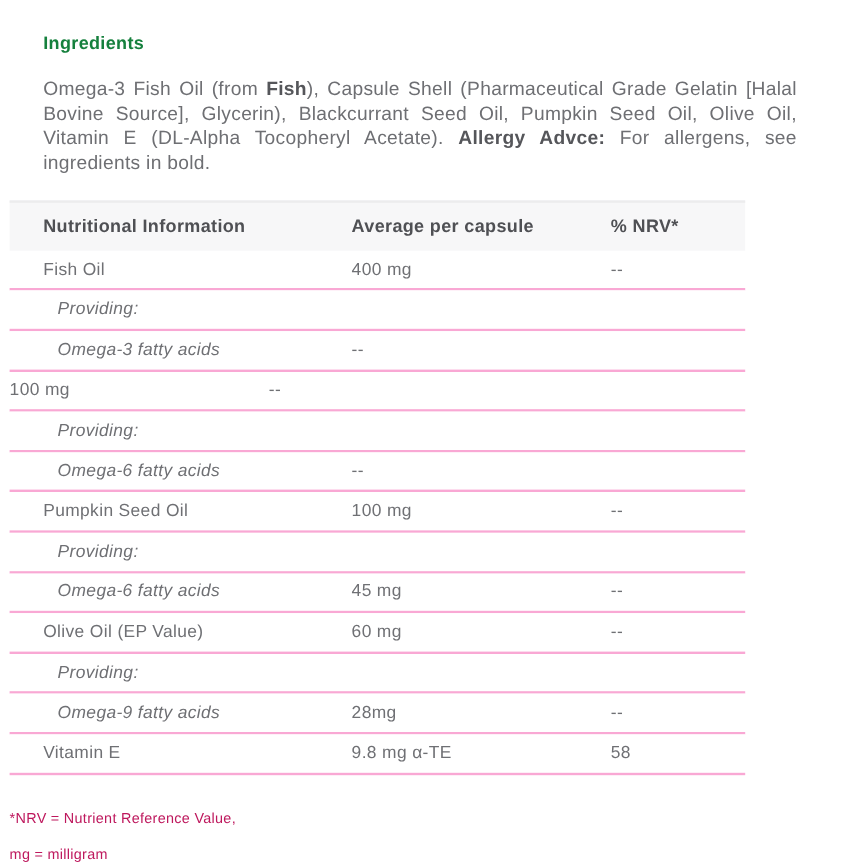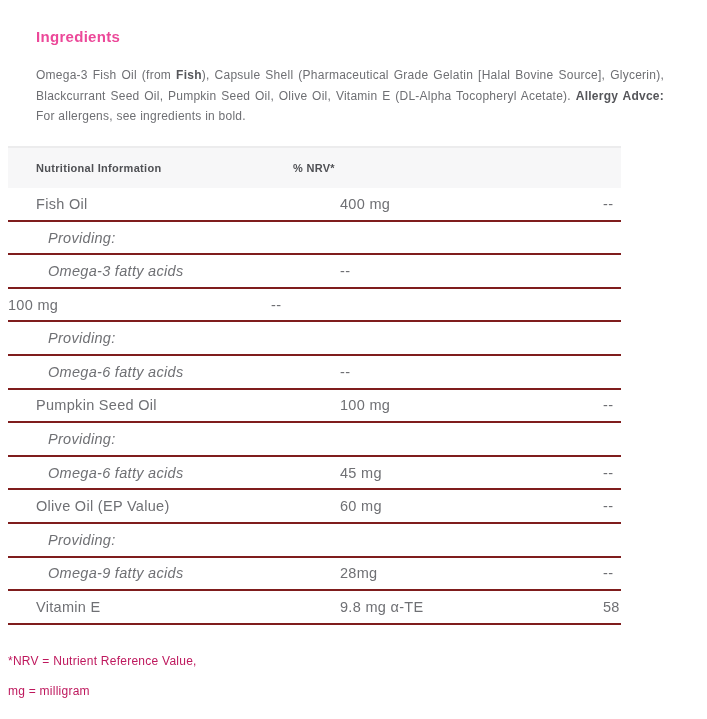--- a/index.html
+++ b/index.html
@@ -8,60 +8,59 @@
     background: #ffffff;
     font-family: "Liberation Sans", sans-serif;
     overflow: hidden;
   }
   .page { position: relative; width: 707px; height: 719px; }
 
   .section-heading {
     margin: 28px 0 0 36px;
     font-size: 15px;
     font-weight: bold;
-    color: #ec4899;
+    color: #15803d;
     letter-spacing: 0.3px;
   }
 
   .ingredients-paragraph {
     margin: 20px 0 0 36px;
     width: 628px;
-    font-size: 12px;
+    font-size: 16px;
     line-height: 20.7px;
     color: #6e6f73;
     letter-spacing: 0.25px;
     text-align: justify;
   }
   .ingredients-paragraph b { color: #55565a; }
 
   .nutri-table {
     margin: 19px 0 0 8px;
     width: 613px;
   }
   .thead {
     display: flex;
     align-items: center;
     height: 42px;
     background: #f7f7f8;
     border-top: 2px solid #ececed;
-    font-size: 11px;
+    font-size: 15px;
     font-weight: bold;
     color: #4f5054;
     letter-spacing: 0.3px;
   }
   .trow {
     display: flex;
     align-items: center;
     height: 33.6px;
-    border-bottom: 2px solid #7f1d1d;
+    border-bottom: 2px solid #f9a8d4;
     font-size: 14.5px;
     color: #6f7074;
     letter-spacing: 0.3px;
     background: #ffffff;
-    gap: 47px;
   }
   .cell { white-space: nowrap; overflow: hidden; }
   .c1 { flex: 0 0 285px; padding-left: 28px; }
   .c1.indent { padding-left: 40px; font-style: italic; }
   .c2 { flex: 0 0 216px; }
   .c3 { flex: 1 1 auto; }
 
   .footnotes {
     margin: 29px 0 0 8px;
     font-size: 12px;
@@ -75,20 +74,21 @@
 
 <div class="page">
 
   <h2 class="section-heading">Ingredients</h2>
 
   <p class="ingredients-paragraph"><span>Omega-3 Fish Oil (from </span><b>Fish</b><span>), Capsule Shell (Pharmaceutical Grade Gelatin [Halal Bovine Source], Glycerin), Blackcurrant Seed Oil, Pumpkin Seed Oil, Olive Oil, Vitamin E (DL-Alpha Tocopheryl Acetate). </span><b>Allergy Advce:</b><span> For allergens, see ingredients in bold.</span></p>
 
   <div class="nutri-table">
     <div class="thead">
       <div class="cell c1">Nutritional Information</div>
+      <div class="cell c2">Average per capsule</div>
       <div class="cell c3">% NRV*</div>
     </div>
     <div id="table-body">
   <div class="trow">
     <div class="cell c1">Fish Oil</div>
     <div class="cell c2">400 mg</div>
     <div class="cell c3">--</div>
   </div>
 
   <div class="trow">

